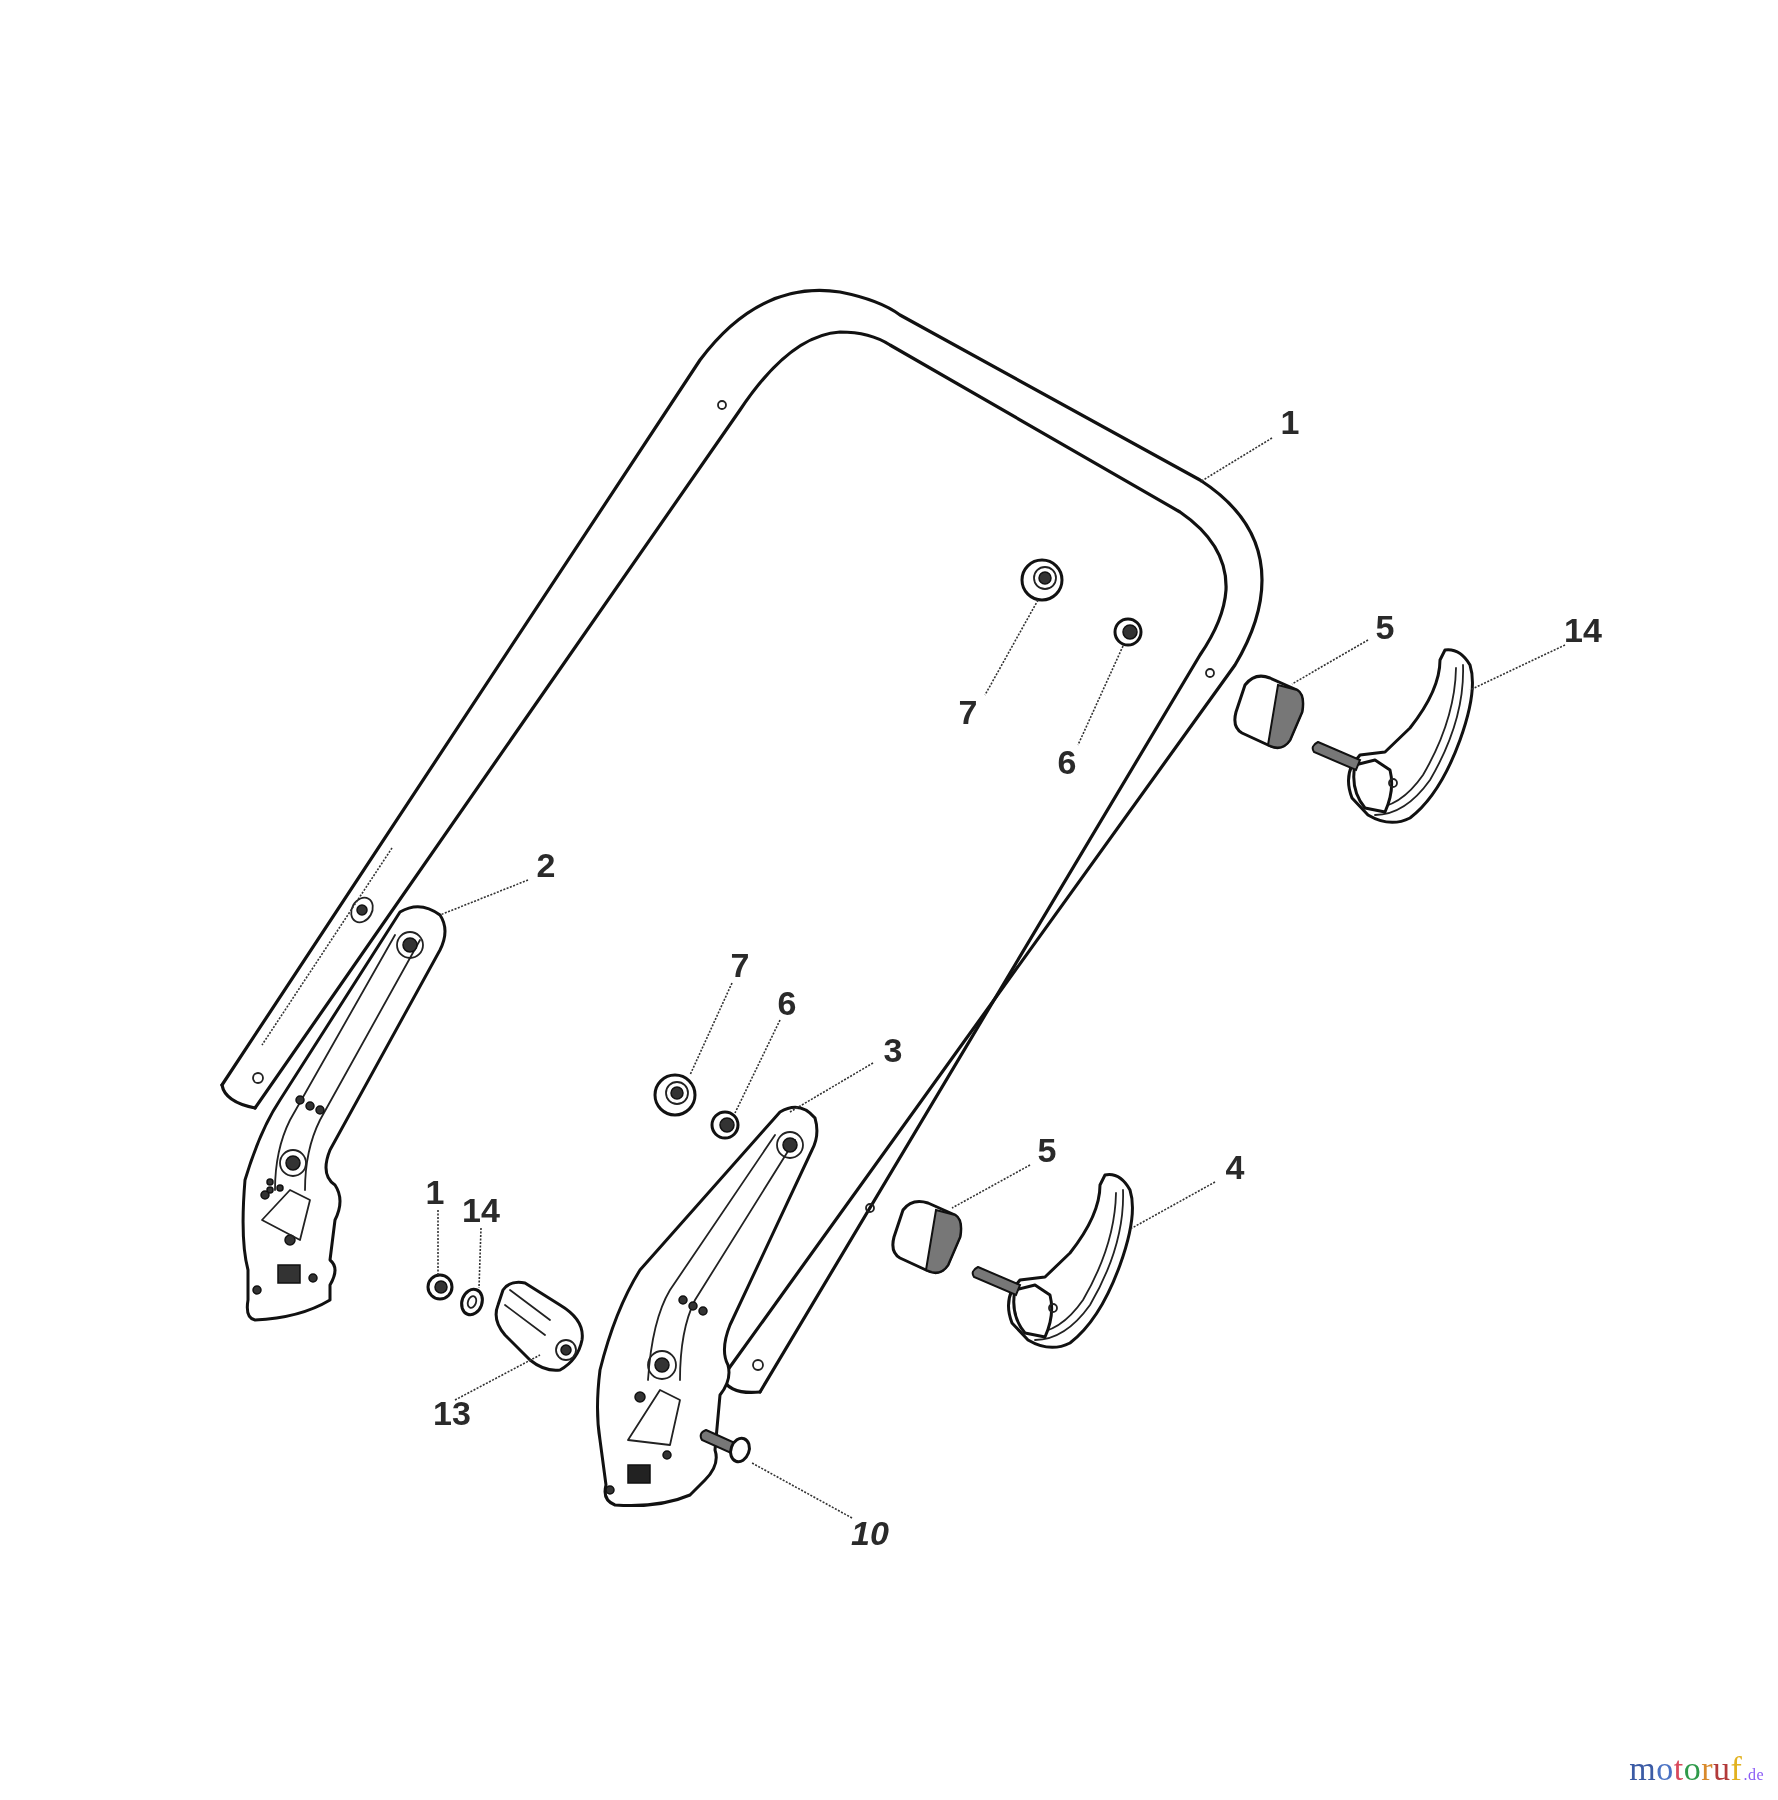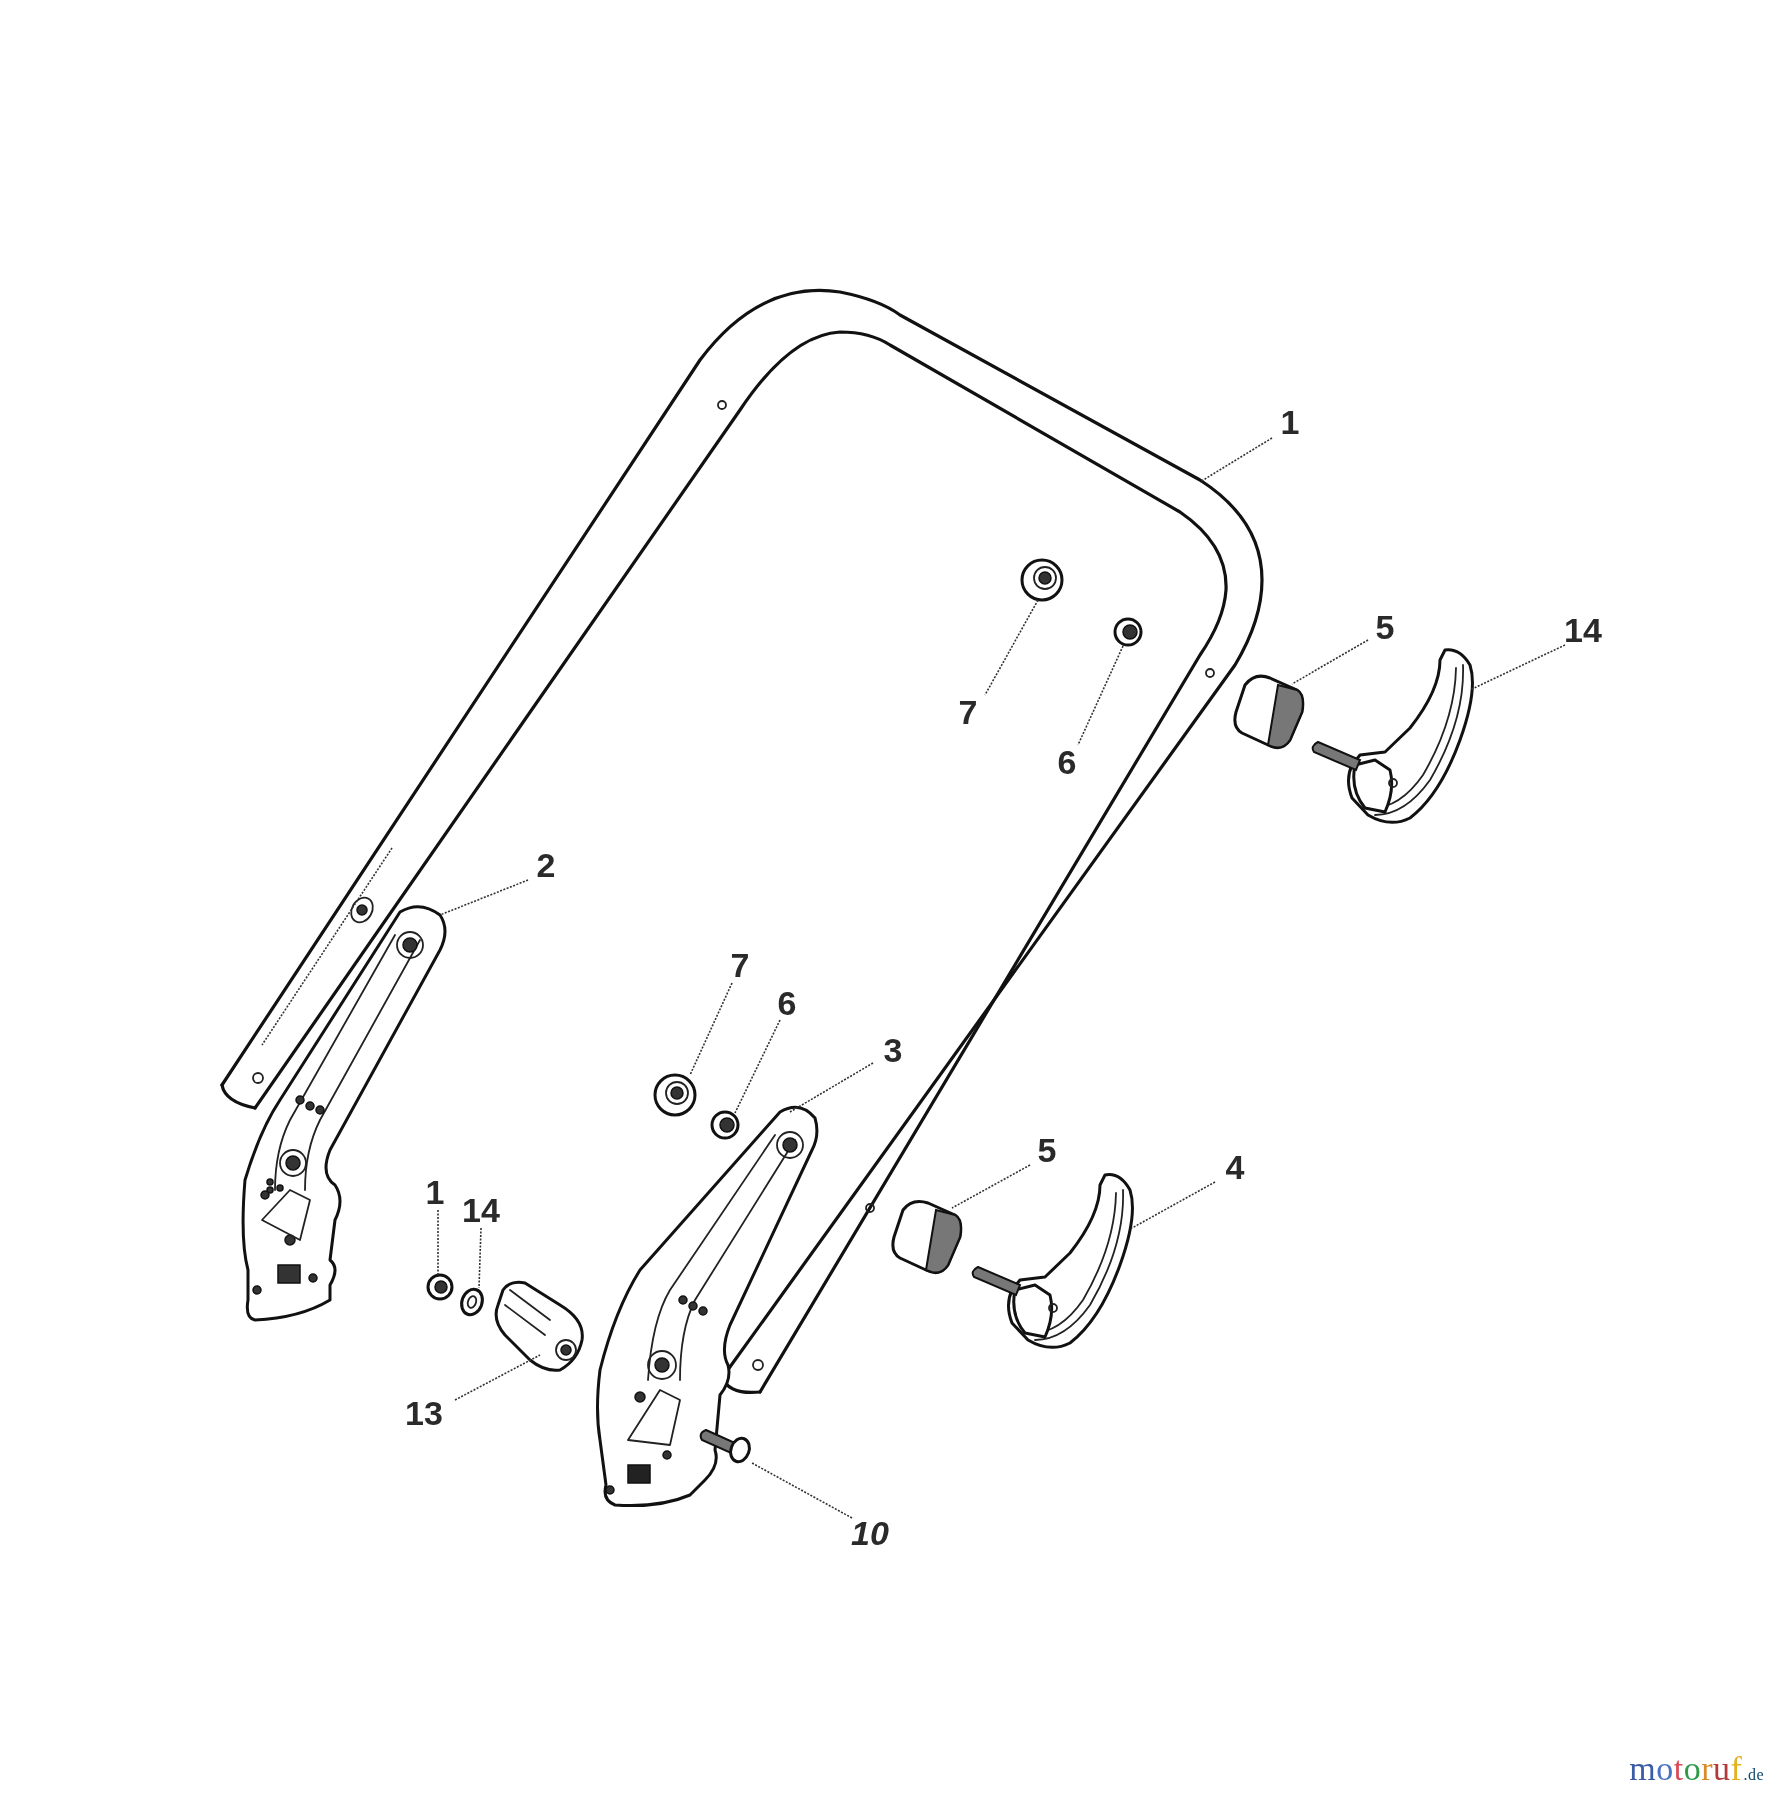--- a/index.html
+++ b/index.html
@@ -36,21 +36,21 @@
       right: 14px;
       bottom: 14px;
       font-family: "Liberation Serif", serif;
       font-size: 34px;
       letter-spacing: 0.5px;
       line-height: 1;
     }
     .watermark span { display: inline-block; }
     .watermark .tld {
       font-size: 16px;
-      color: #0c4a6e;
+      color: #8b5cf6;
       margin-left: 1px;
       margin-top: 36px;
     }
     svg .stroke { fill: none; stroke: #111; stroke-width: 3.2; stroke-linecap: round; stroke-linejoin: round; }
     svg .thin { fill: none; stroke: #222; stroke-width: 1.8; stroke-linecap: round; stroke-linejoin: round; }
     svg .leader { fill: none; stroke: #333; stroke-width: 1.6; stroke-dasharray: 2 1.5; }
     svg .part { fill: #fff; stroke: #111; stroke-width: 3; stroke-linejoin: round; }
     svg .dark { fill: #333; stroke: #111; stroke-width: 1.5; }
     svg .hatch { fill: #777; stroke: #111; stroke-width: 2; }
   </style>
@@ -220,20 +220,20 @@
   <div class="part-label" style="left:1235px;top:1167px;">4</div>
   <div class="part-label" style="left:1385px;top:627px;">5</div>
   <div class="part-label" style="left:1047px;top:1150px;">5</div>
   <div class="part-label" style="left:1067px;top:762px;">6</div>
   <div class="part-label" style="left:787px;top:1003px;">6</div>
   <div class="part-label" style="left:968px;top:712px;">7</div>
   <div class="part-label" style="left:740px;top:965px;">7</div>
   <div class="part-label" style="left:870px;top:1533px;font-style:italic;">10</div>
   <div class="part-label" style="left:481px;top:1210px;">14</div>
   <div class="part-label" style="left:435px;top:1192px;">1</div>
-  <div class="part-label" style="left:424px;top:1413px;">13</div>
+  <div class="part-label" style="left:452px;top:1413px;">13</div>
   <div class="part-label" style="left:1583px;top:630px;text-align:center;">14</div>
 
   
   <div class="watermark">
     <span style="color: rgb(59, 91, 165);">m</span><span style="color: rgb(74, 114, 196);">o</span><span style="color: rgb(217, 73, 91);">t</span><span style="color: rgb(47, 154, 74);">o</span><span style="color: rgb(217, 138, 43);">r</span><span style="color: rgb(178, 58, 58);">u</span><span style="color: rgb(226, 178, 31);">f</span><span class="tld">.de</span>
   </div>
 </div>
 
 </body></html>

